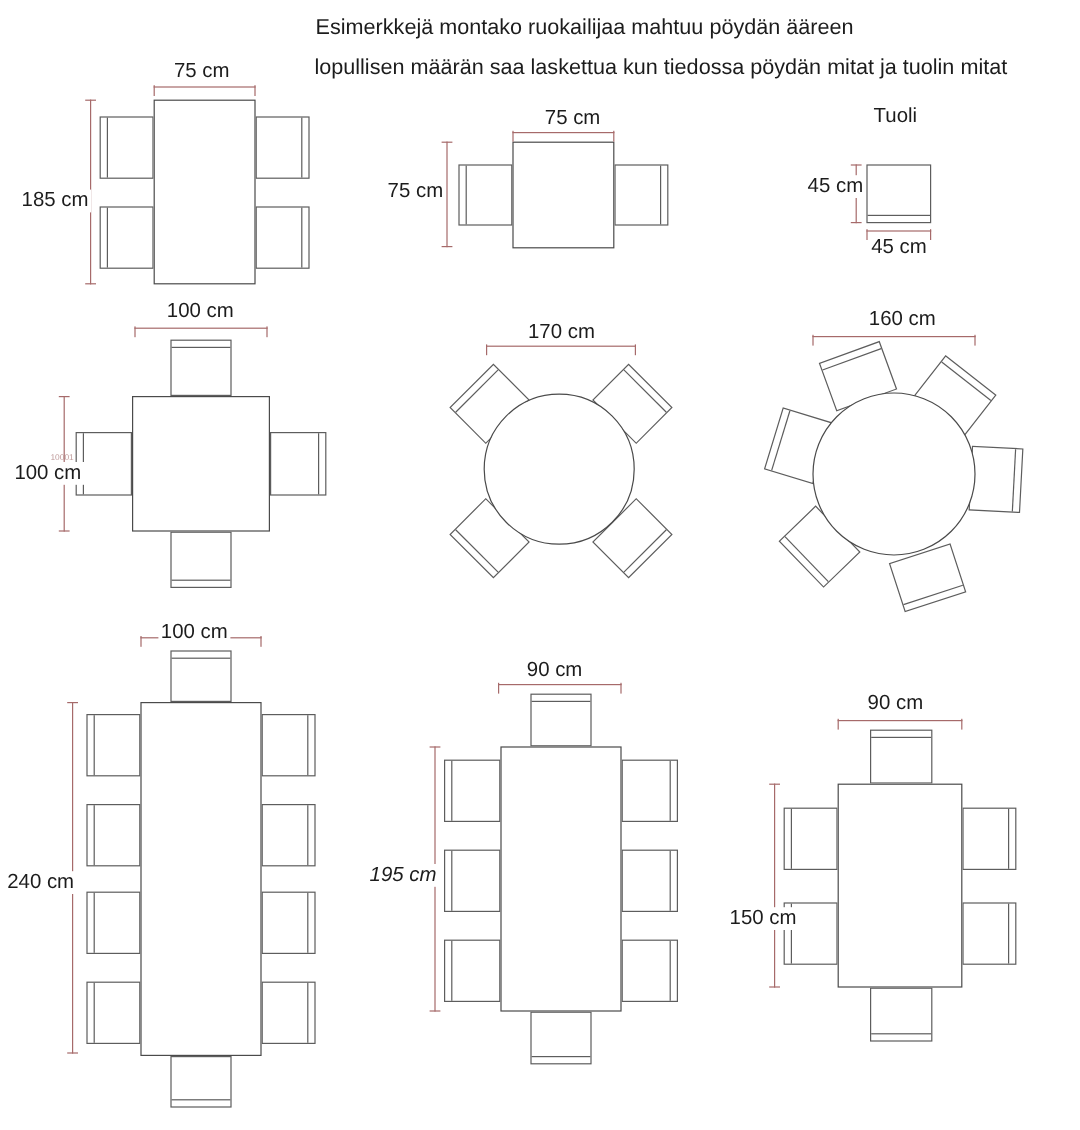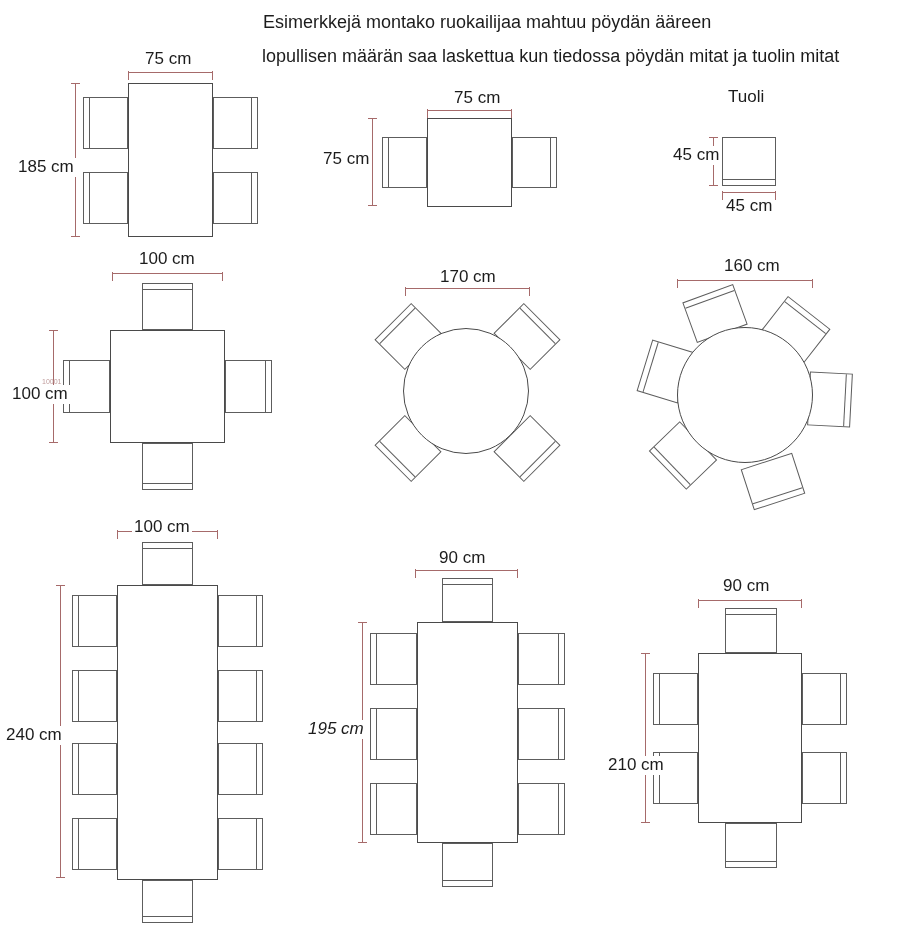--- a/index.html
+++ b/index.html
@@ -137,16 +137,16 @@
     <div class="chair cn" style="left:725px;top:608px;width:52px;height:45px;"></div>
     <div class="chair cs" style="left:725px;top:823px;width:52px;height:45px;"></div>
     <div class="chair cw" style="left:653px;top:673px;width:45px;height:52px;"></div>
     <div class="chair cw" style="left:653px;top:752px;width:45px;height:52px;"></div>
     <div class="chair ce" style="left:802px;top:673px;width:45px;height:52px;"></div>
     <div class="chair ce" style="left:802px;top:752px;width:45px;height:52px;"></div>
     <div class="tbl" style="left:698px;top:653px;width:104px;height:170px;"></div>
     <div class="dimh" style="left:698px;top:600px;width:104px;"></div>
     <div class="dimv" style="left:645px;top:653px;height:170px;"></div>
     <div class="lbl" style="left:721px;top:577px;">90 cm</div>
-    <div class="lbl" style="left:606px;top:756px;">210 cm</div>
+    <div class="lbl" style="left:606px;top:756px;">150 cm</div>
   </div>
 
 </div>
 
 </body></html>

